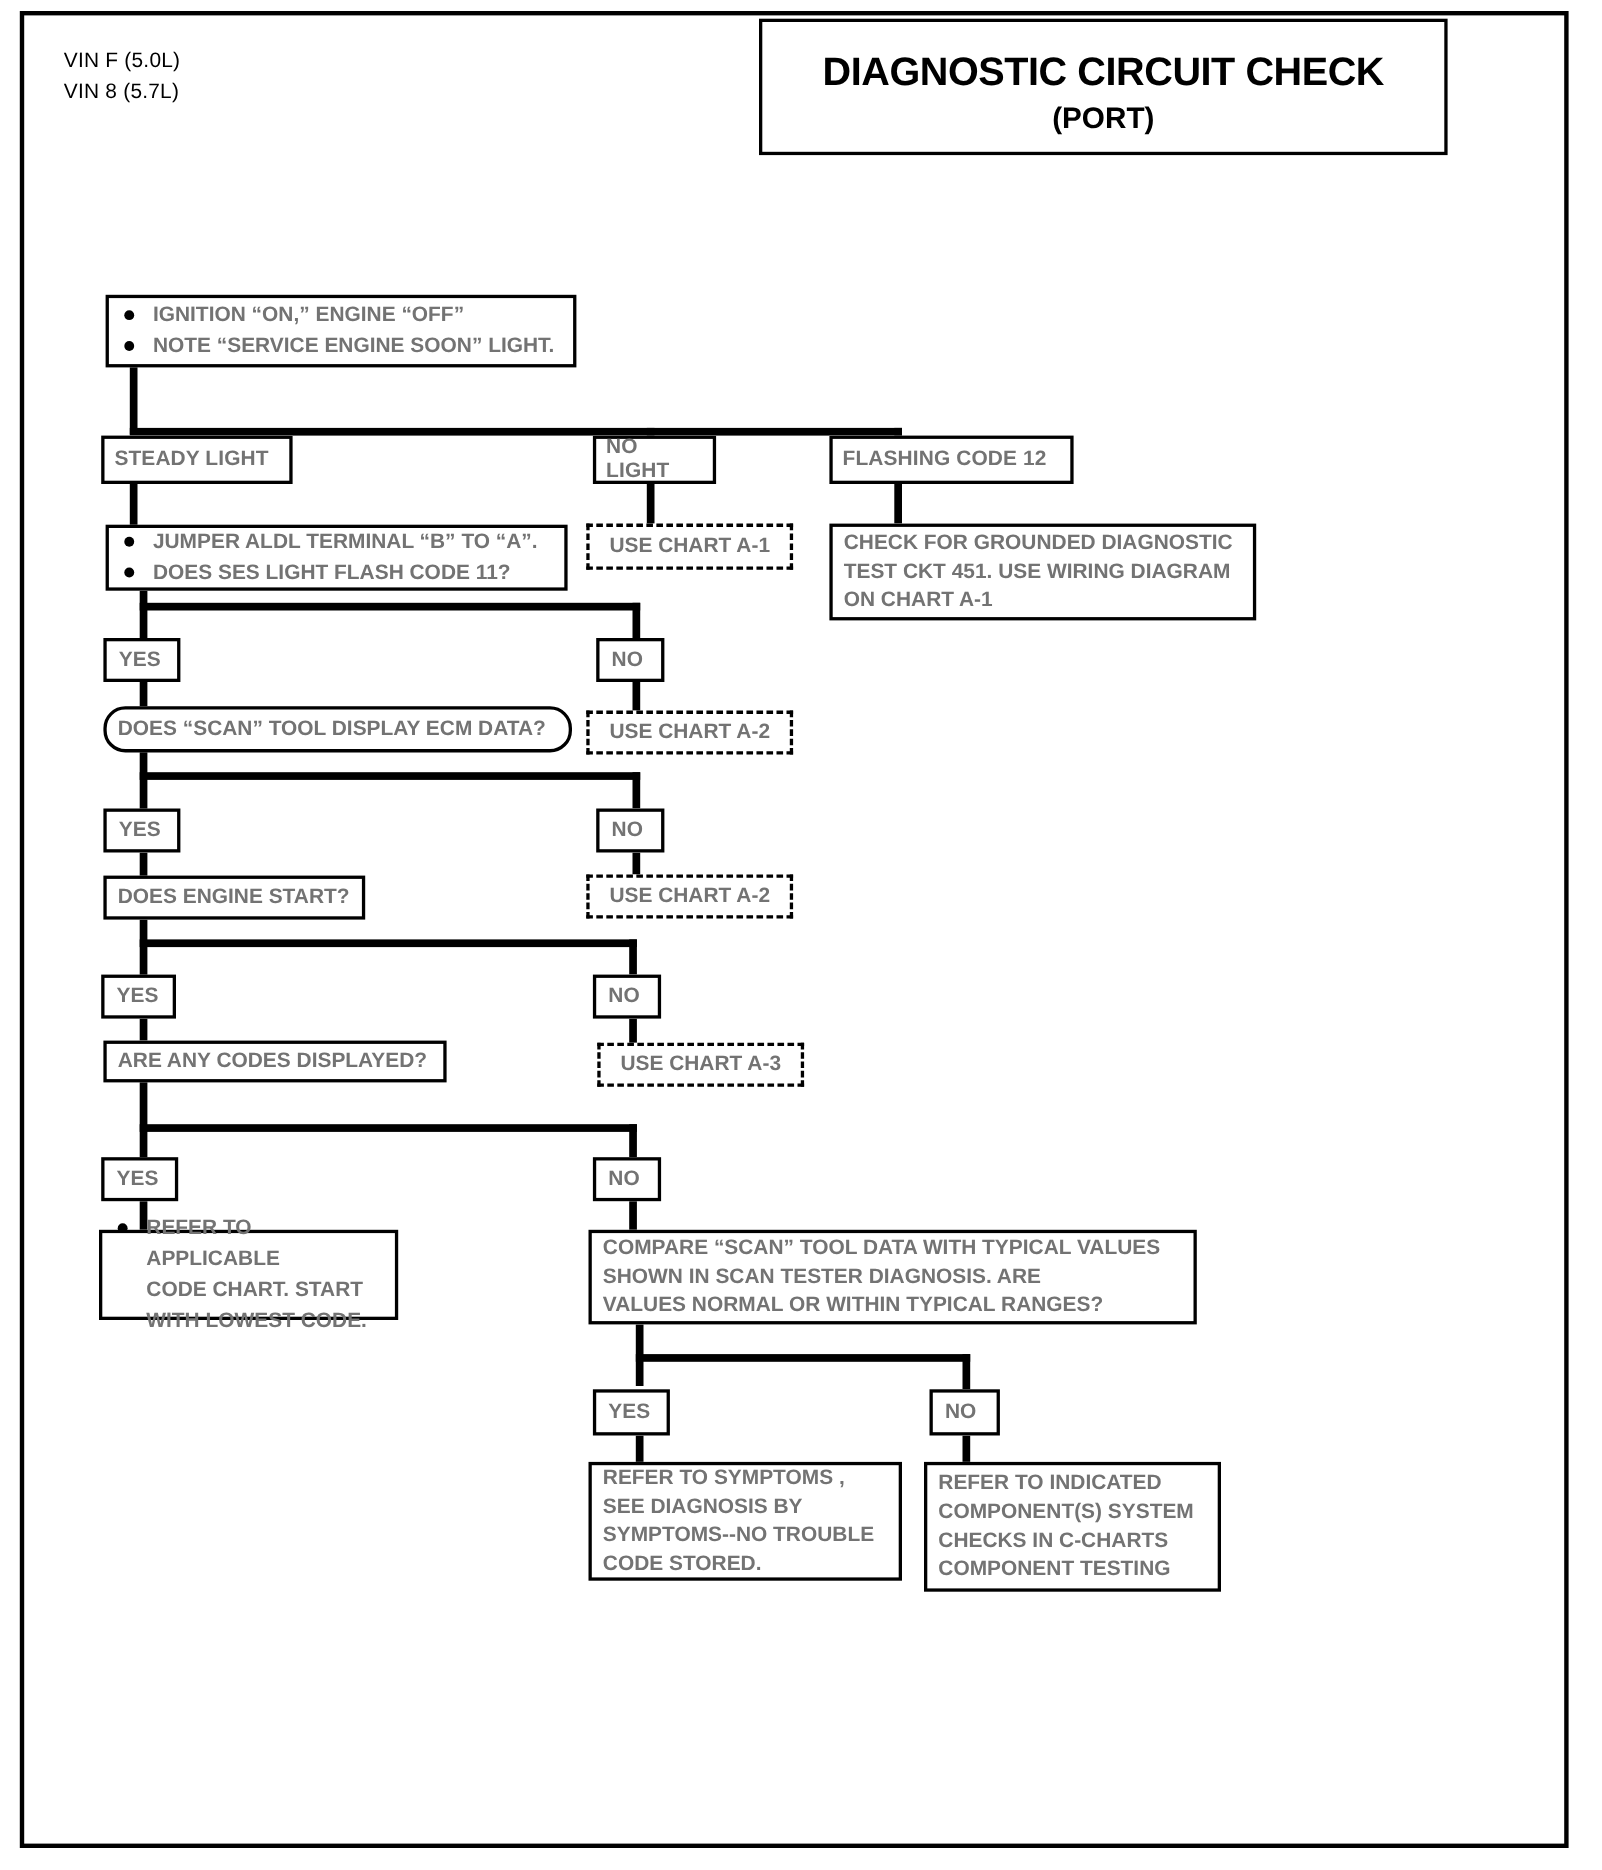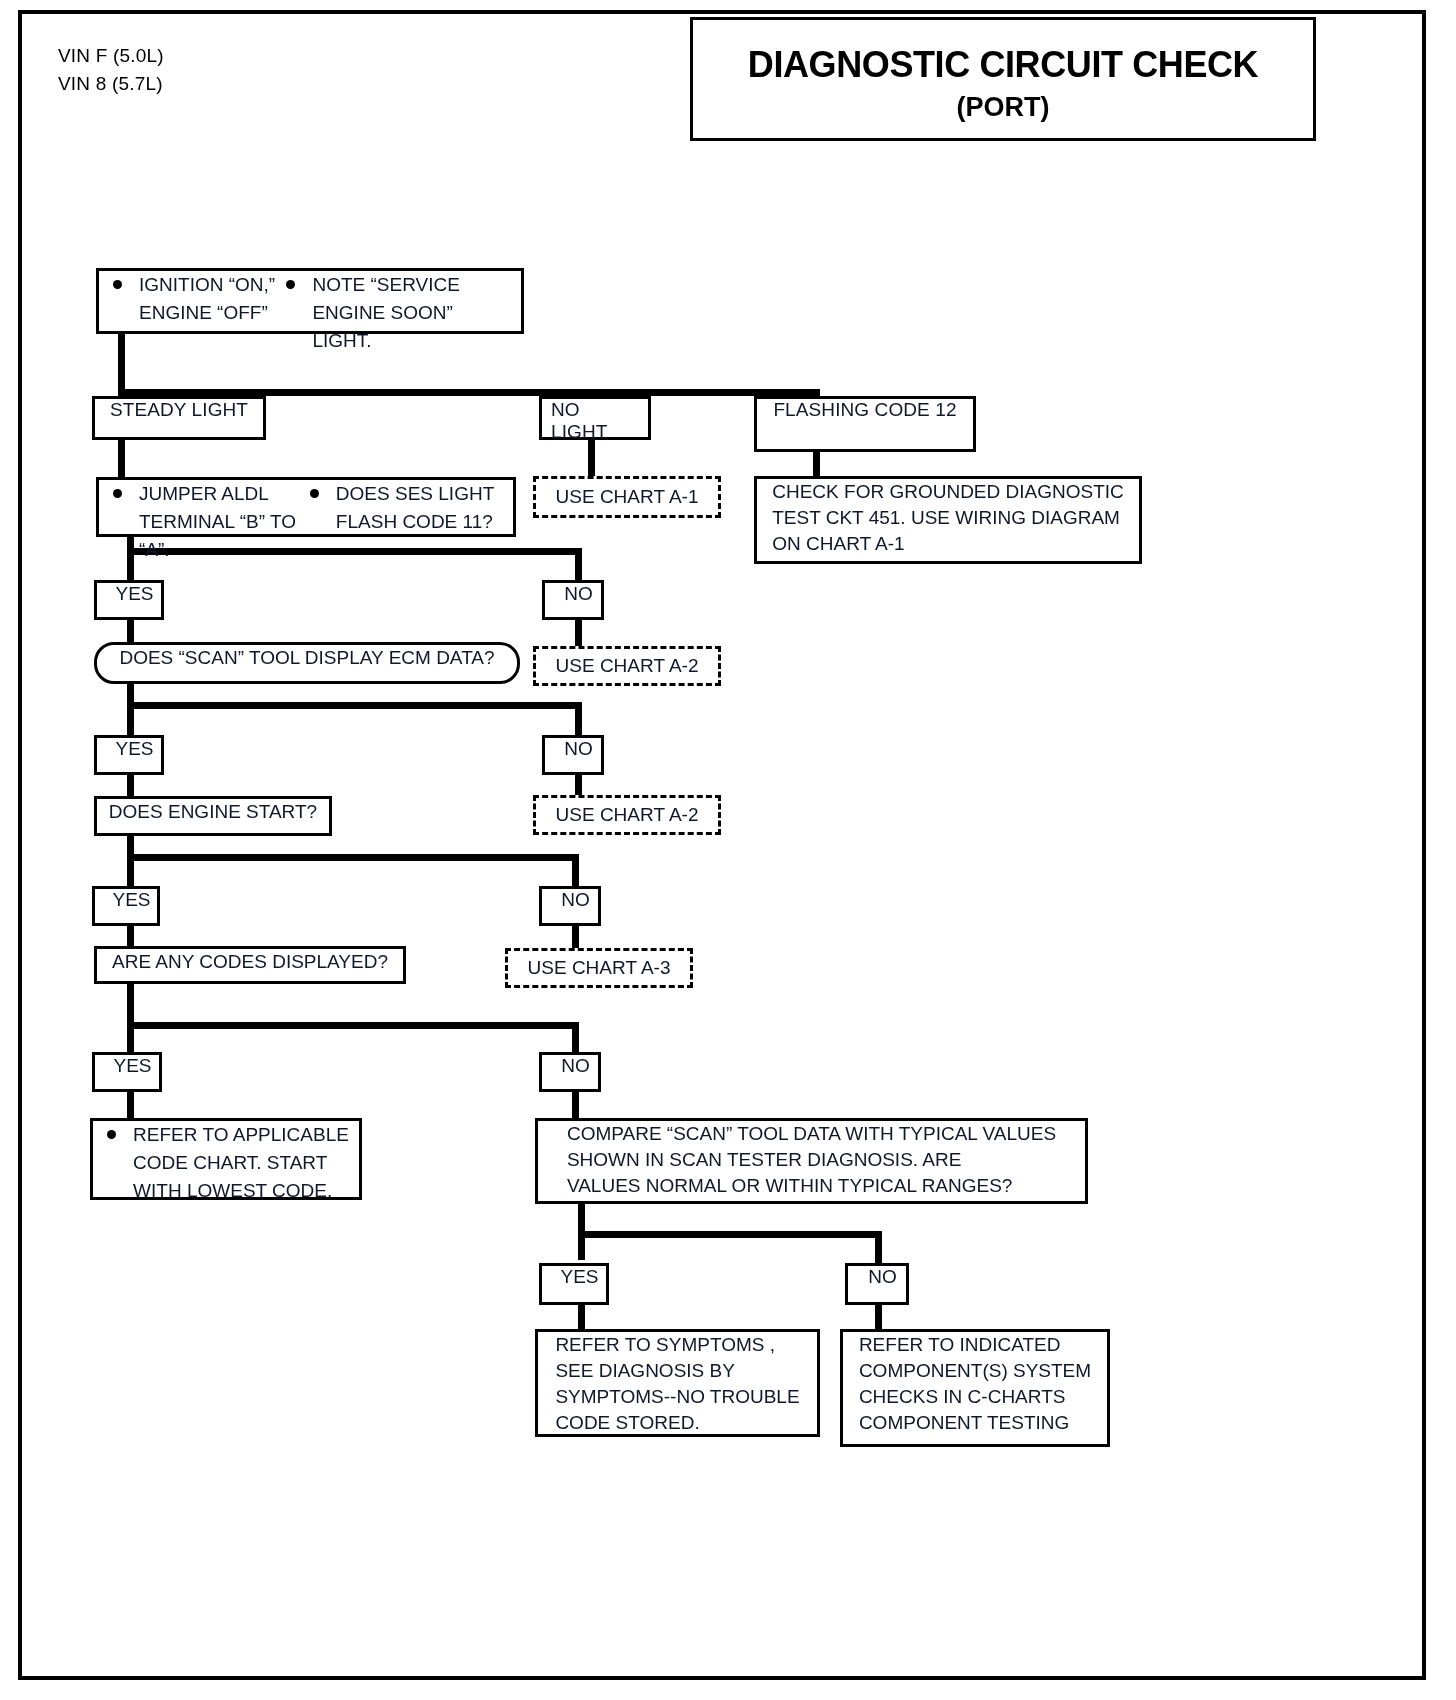--- a/index.html
+++ b/index.html
@@ -60,24 +60,24 @@
     font-size: 27px;
     font-weight: bold;
     margin-top: 6px;
   }
   
   .node {
     position: absolute;
     box-sizing: border-box;
     border: 3px solid #000;
     background: #fff;
-    color: #0f172a;
-    font-weight: normal;
+    color: #737373;
+    font-weight: bold;
     display: flex;
-    flex-direction: row;
+    flex-direction: column;
     justify-content: center;
     z-index: 3;
   }
   .node.dashed {
     border: 3px dashed #000;
   }
   .label-box {
     font-size: 19px;
     letter-spacing: 0.1px;
     padding: 0 9px;
@@ -206,21 +206,21 @@
   </div>
 
   <div class="node label-box" style="left:92px; top:396px; width:174px; height:44px;">
     <span>STEADY LIGHT</span>
   </div>
 
   <div class="node label-box" style="left:539px; top:396px; width:112px; height:44px;">
     <span>NO LIGHT</span>
   </div>
 
-  <div class="node label-box" style="left:754px; top:396px; width:222px; height:56px;">
+  <div class="node label-box" style="left:754px; top:396px; width:222px; height:44px;">
     <span>FLASHING CODE 12</span>
   </div>
 
   <div class="node chartbox dashed" style="left:533px; top:476px; width:188px; height:42px;">
     <span>USE CHART A-1</span>
   </div>
 
   <div class="node stmt" style="left:754px; top:476px; width:388px; height:88px;">
     <span style="white-space:pre-line;">CHECK FOR GROUNDED DIAGNOSTIC
 TEST CKT 451.  USE WIRING DIAGRAM
@@ -269,21 +269,21 @@
   <div class="node yn" style="left:92px; top:886px; width:68px; height:40px;">
     <span>YES</span>
   </div>
   <div class="node yn" style="left:539px; top:886px; width:62px; height:40px;">
     <span>NO</span>
   </div>
 
   <div class="node stmt" style="left:94px; top:946px; width:312px; height:38px;">
     <span>ARE ANY CODES DISPLAYED?</span>
   </div>
-  <div class="node chartbox dashed" style="left:505px; top:948px; width:188px; height:40px;">
+  <div class="node chartbox dashed" style="left:543px; top:948px; width:188px; height:40px;">
     <span>USE CHART A-3</span>
   </div>
 
   <div class="node yn" style="left:92px; top:1052px; width:70px; height:40px;">
     <span>YES</span>
   </div>
   <div class="node yn" style="left:539px; top:1052px; width:62px; height:40px;">
     <span>NO</span>
   </div>
 

